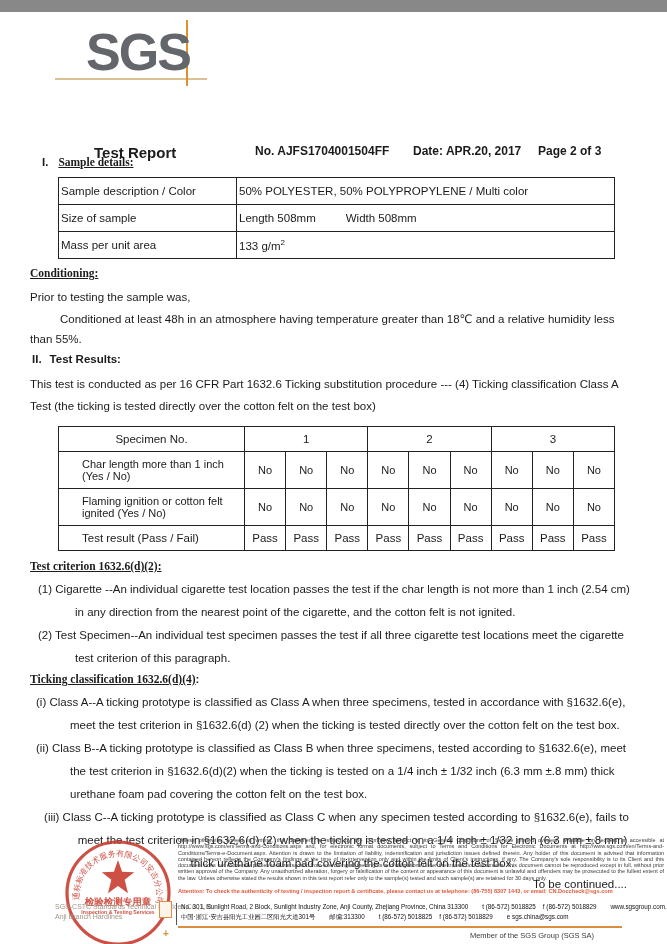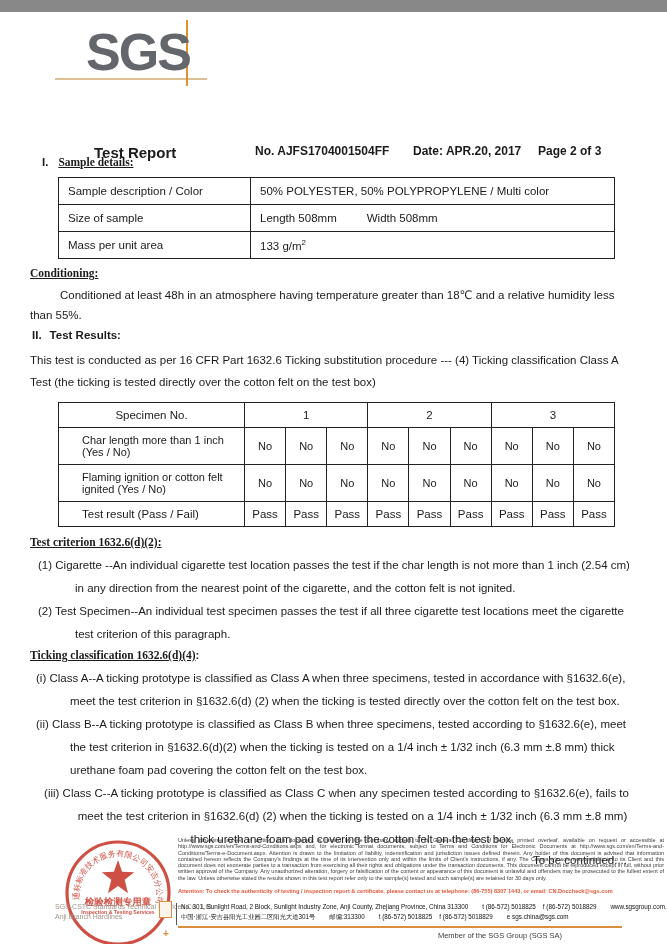--- a/index.html
+++ b/index.html
@@ -22,21 +22,21 @@
   .report-no{left:225px;font-size:12px;}
   .report-date{left:383px;font-size:12px;}
   .report-page{left:508px;font-size:12px;}
   
   .sec-head{margin-top:8px;font-size:11.5px;font-weight:bold;height:18px;}
   .sec-head .numeral{margin-left:12px;margin-right:10px;}
   .ul{text-decoration:underline;font-family:Liberation Serif, serif;}
   .solo-head{margin-top:6px;font-size:11.5px;font-weight:bold;height:18px;}
   
   table{border-collapse:collapse;table-layout:fixed;}
-  td{border:1px solid #222;font-size:11.5px;padding:2px 9px;vertical-align:middle;}
+  td{border:1px solid #222;font-size:11.5px;padding:2px 2px;vertical-align:middle;}
   .t-sample{margin:3px 0 0 28px;width:557px;}
   .t-sample td{height:22px;}
   .t-sample .lblcol{width:173px;}
   .t-results{margin:9px 0 0 28px;width:557px;}
   .t-results td{text-align:center;padding:2px 3px;}
   .t-results .lblcol{width:179px;text-align:center;}
   .t-results .lbl-left{text-align:left;padding-left:23px;}
   .row-sm td{height:20px;}
   .row-lg td{height:32px;font-size:11px;}
   sup{font-size:8px;}
@@ -57,21 +57,21 @@
     color:#e2593c;font-weight:bold;}
   .mini-seal{position:absolute;left:159px;top:71px;width:11px;height:15px;
     border:1px solid #d98d3f;background:#fdf4ea;}
   .addr-divider{position:absolute;left:176px;top:73px;width:1px;height:22px;background:#555;}
   .addr{position:absolute;left:181px;top:72px;width:470px;font-size:6.3px;line-height:10px;
     color:#111;white-space:nowrap;}
   .addr .gap{display:inline-block;width:14px;}
   .addr .sgap{display:inline-block;width:7px;}
   .addr-rule{position:absolute;left:178px;top:96px;width:444px;height:2px;background:#d98d3f;}
   .reg-cross{position:absolute;left:163px;top:98px;color:#d98d3f;font-size:10px;font-weight:bold;}
-  .member{position:absolute;left:388px;top:101px;width:224px;text-align:center;
+  .member{position:absolute;left:420px;top:101px;width:224px;text-align:center;
     font-size:7.5px;color:#3a3a3a;}
 </style>
 </head>
 <body>
 
 <div class="page">
 
   <div class="logo-wrap">
     <div class="logo-hline"></div>
     <div class="logo-vline"></div>
@@ -102,20 +102,21 @@
     <tr>
       <td class="lblcol">Mass per unit area</td>
       <td><span>133 g/m</span><sup>2</sup></td>
     </tr>
   </tbody>
     </table>
 
   <div class="solo-head" style="margin-top:8px;">
     <span class="ul">Conditioning:</span>
   </div>
+  <p class="para">Prior to testing the sample was,</p>
   <p class="para para-indent" style="margin-top:0;">Conditioned at least 48h in an atmosphere having temperature greater than 18℃ and a relative humidity less than 55%.</p>
 
   <div class="sec-head" style="margin-top:4px;">
     <span style="margin-left:2px;margin-right:8px;">II.</span><span>Test Results:</span>
   </div>
   <p class="intro">This test is conducted as per 16 CFR Part 1632.6 Ticking substitution procedure --- (4) Ticking classification Class A Test (the ticking is tested directly over the cotton felt on the test box)</p>
 
   <table class="t-results">
     <tbody>
         <tr class="row-sm">

